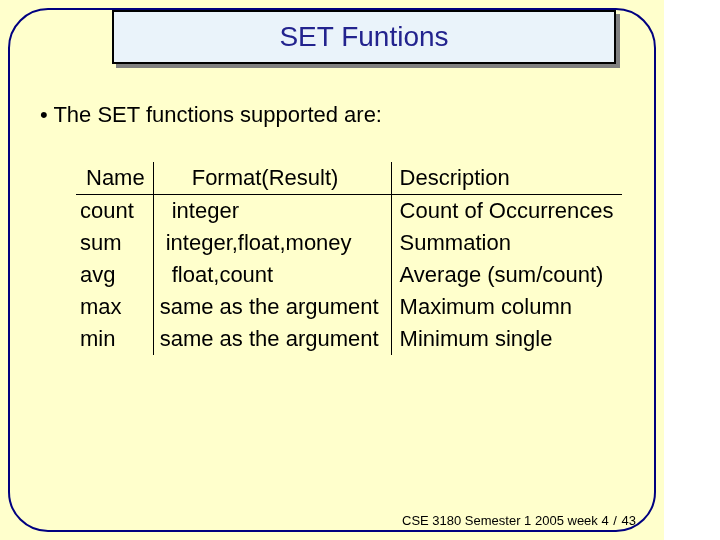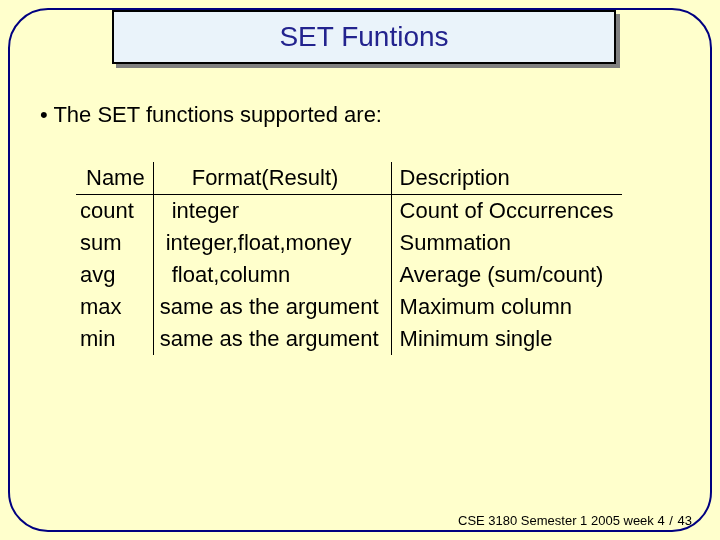--- a/index.html
+++ b/index.html
@@ -4,21 +4,21 @@
 <style>
   * { box-sizing: border-box; margin: 0; padding: 0; }
   body {
     width: 720px;
     height: 540px;
     background: #fff;
     font-family: Arial, Helvetica, sans-serif;
     overflow: hidden;
   }
   .slide {
-    width: 720px;
+    width: 664px;
     height: 540px;
     background: #ffffcc;
     position: relative;
   }
   .rounded-border {
     position: absolute;
     top: 8px;
     left: 8px;
     right: 8px;
     bottom: 8px;
@@ -121,21 +121,21 @@
           <td class="col-format" style="padding-left:18px;">integer</td>
           <td class="col-desc">Count of Occurrences</td>
         </tr>
         <tr>
           <td class="col-name">sum</td>
           <td class="col-format">integer,float,money</td>
           <td class="col-desc">Summation</td>
         </tr>
         <tr>
           <td class="col-name">avg</td>
-          <td class="col-format" style="padding-left:18px;">float,column</td>
+          <td class="col-format" style="padding-left:18px;">float,count</td>
           <td class="col-desc">Average (sum/count)</td>
         </tr>
         <tr>
           <td class="col-name">max</td>
           <td class="col-format" style="padding-left:6px;">same as the argument</td>
           <td class="col-desc">Maximum column</td>
         </tr>
         <tr>
           <td class="col-name">min</td>
           <td class="col-format" style="padding-left:6px;">same as the argument</td>

